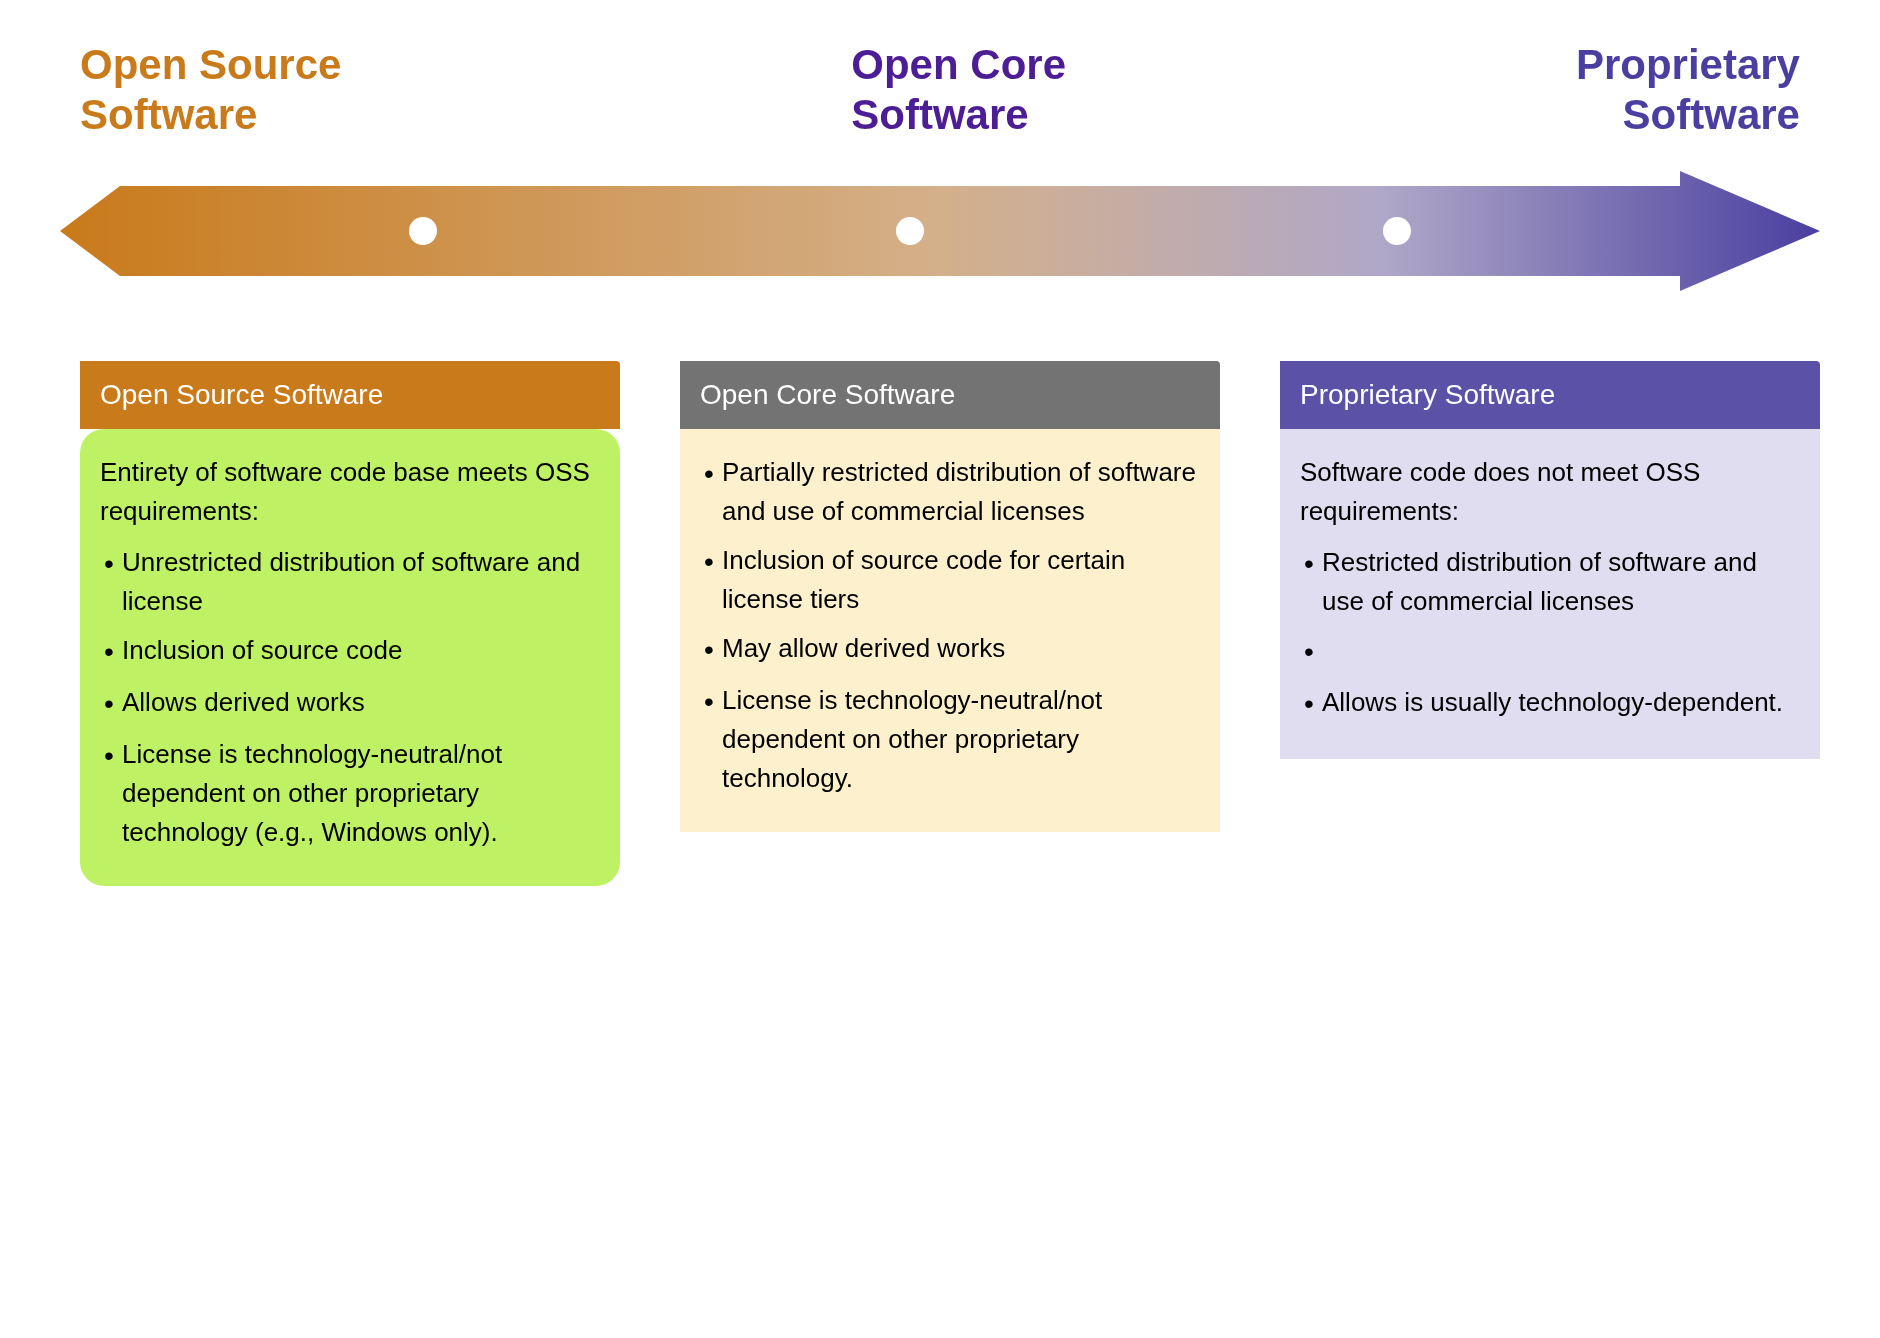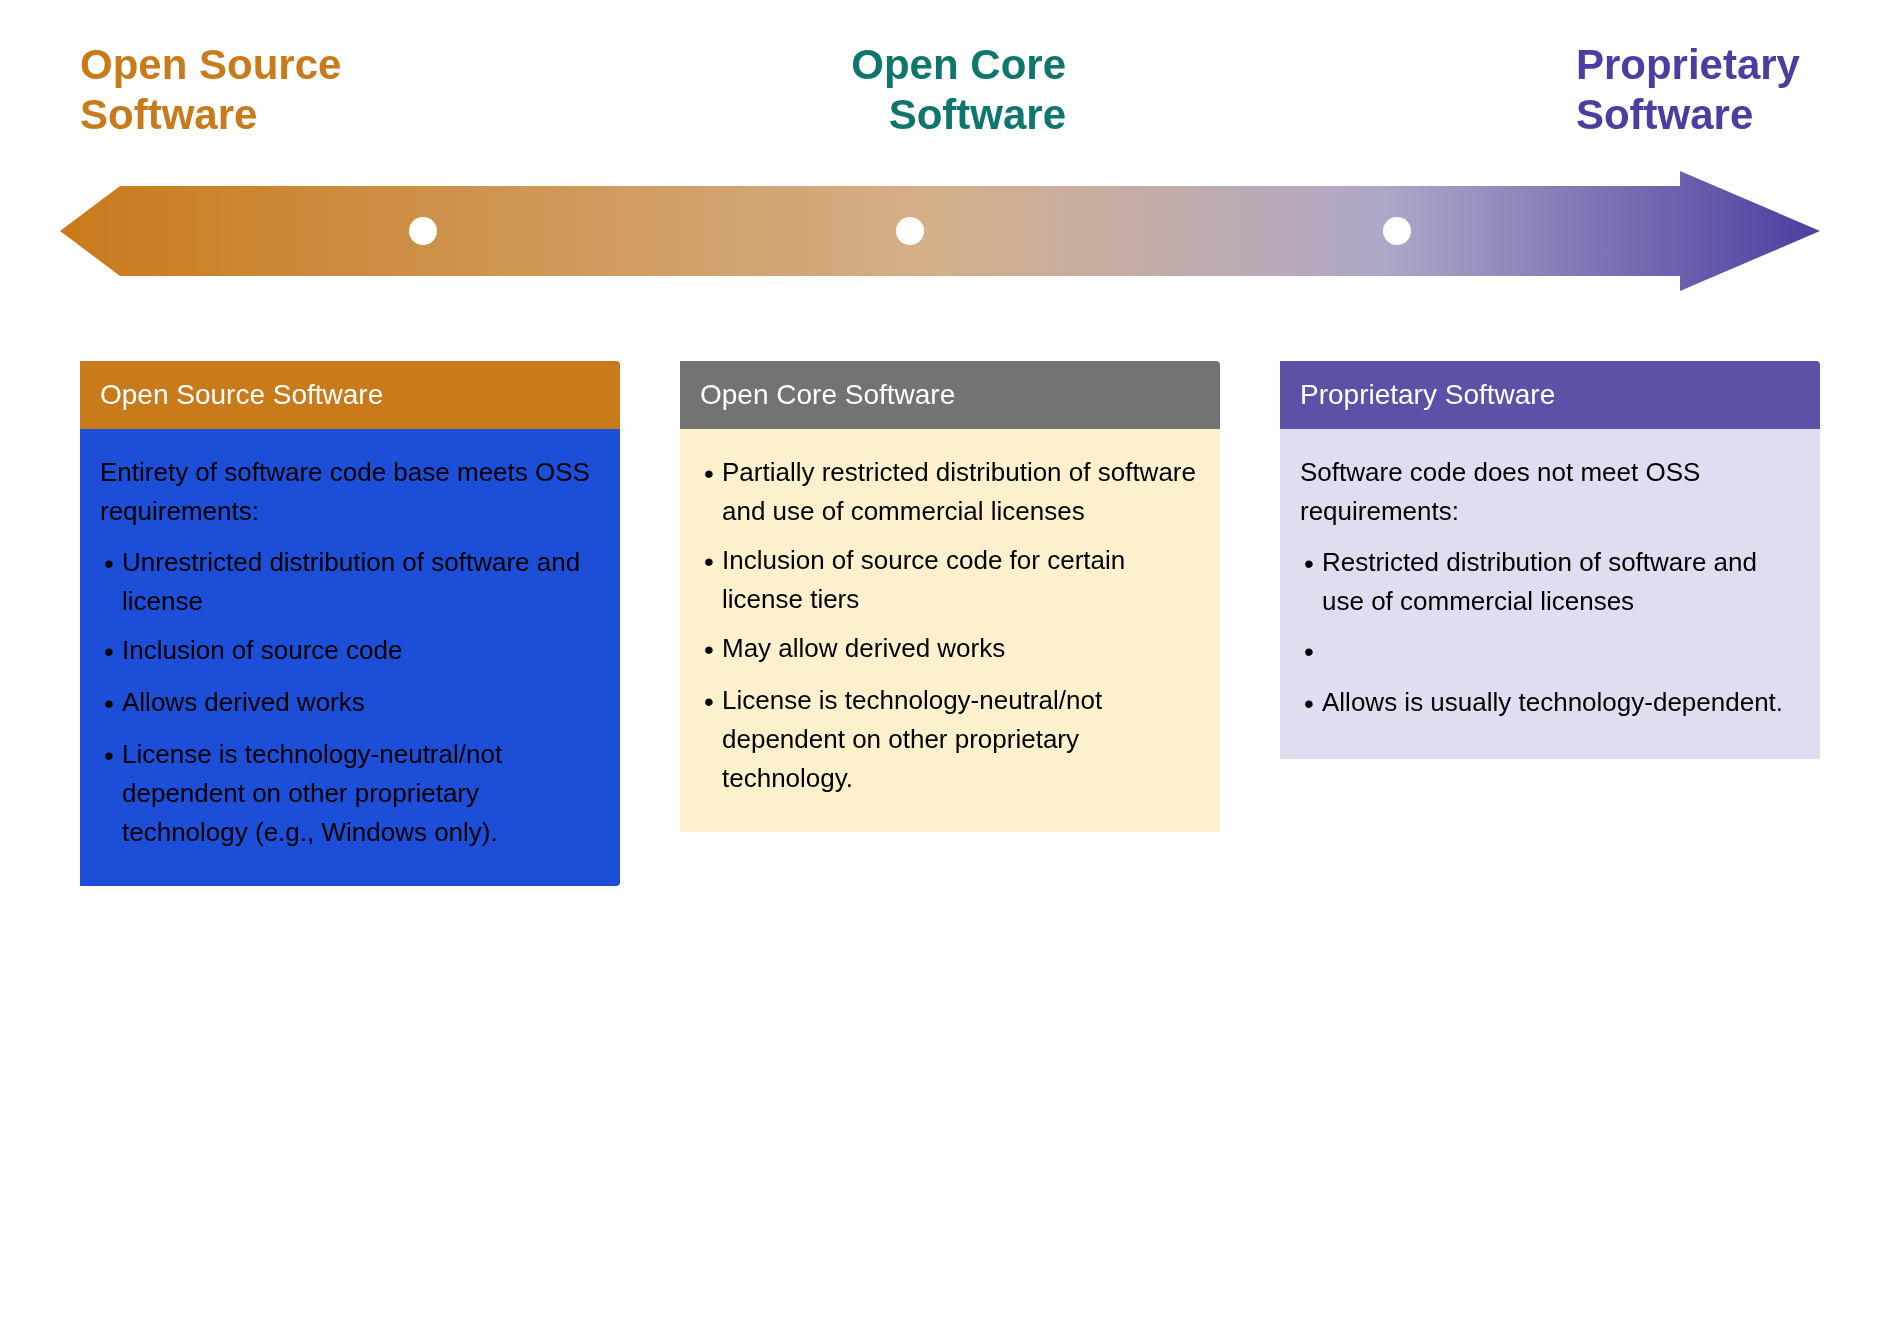--- a/index.html
+++ b/index.html
@@ -27,26 +27,26 @@
       font-size: 42px;
       font-weight: bold;
       line-height: 1.2;
       text-align: center;
     }
     .label-left {
       color: #c97a1a;
       text-align: left;
     }
     .label-center {
-      color: #0f766e;
-      text-align: right;
+      color: #4c1d95;
+      text-align: left;
     }
     .label-right {
       color: #4a3fa0;
-      text-align: left;
+      text-align: right;
     }
 
     
     .arrow-container {
       width: 100%;
       position: relative;
       height: 120px;
       margin: 20px 0 50px 0;
     }
 
@@ -98,21 +98,21 @@
     }
 
     .card-body {
       padding: 24px 20px;
       font-size: 26px;
       line-height: 1.5;
     }
 
     
     .card-oss .card-header { background-color: #c97a1a; }
-    .card-oss .card-body { background-color: #1d4ed8; }
+    .card-oss .card-body { background-color: #bef264; border-radius: 24px; }
 
     
     .card-oc .card-header { background-color: #737373; }
     .card-oc .card-body { background-color: #fdf0cc; }
 
     
     .card-prop .card-header { background-color: #5b52a8; }
     .card-prop .card-body { background-color: #e0ddf0; }
 
     .card-body p {

